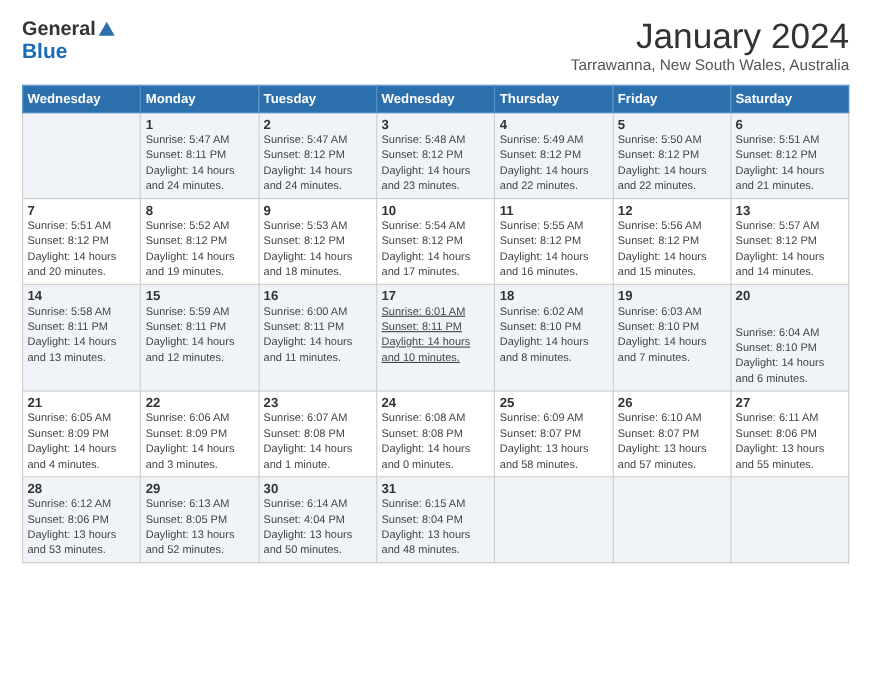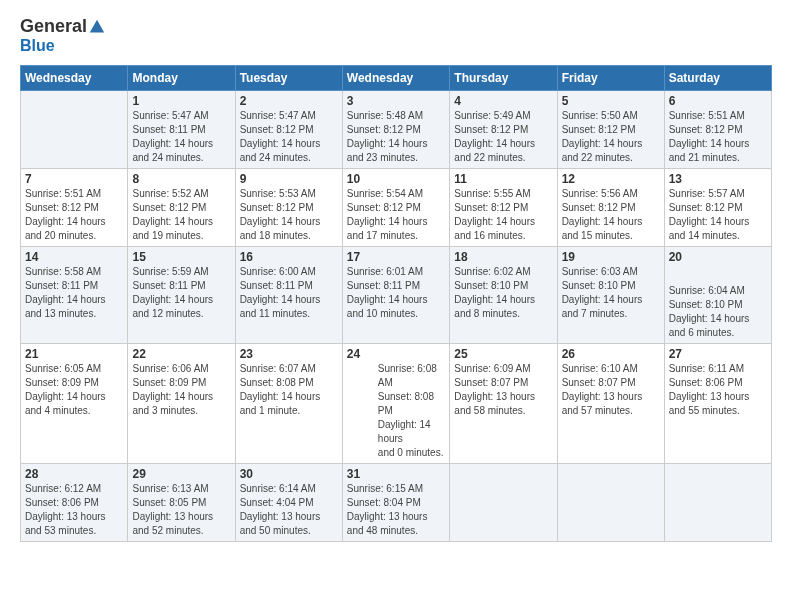--- a/index.html
+++ b/index.html
@@ -31,21 +31,21 @@
       display: flex;
       align-items: center;
       gap: 0;
     }
     .logo-general {
       font-size: 18px;
       font-weight: bold;
       color: #333;
     }
     .logo-blue {
-      font-size: 16px;
+      font-size: 19px;
       font-weight: bold;
       color: #1a6cb5;
     }
     .logo-icon {
       width: 18px;
       height: 18px;
       margin-left: 1px;
     }
     .title-block {
       text-align: right;
@@ -112,20 +112,24 @@
   <div class="header">
     <div class="logo">
       <div class="logo-text">
         <span class="logo-general">General</span>
         <svg class="logo-icon" viewBox="0 0 20 20">
           <polygon points="10,2 18,16 2,16" fill="#2c6fad"></polygon>
         </svg>
       </div>
       <span class="logo-blue">Blue</span>
     </div>
+    <div class="title-block">
+      <div class="month-title">January 2024</div>
+      <div class="location">Tarrawanna, New South Wales, Australia</div>
+    </div>
   </div>
 
   <table class="calendar">
     <thead>
       <tr>
 
       <th>Wednesday</th>
           <th>Monday</th>
           <th>Tuesday</th>
           <th>Wednesday</th>
@@ -248,21 +252,21 @@
           </td>
           <td>
             <span class="day-number">16</span>
             <div class="day-info" style="white-space: pre-line;">Sunrise: 6:00 AM
 Sunset: 8:11 PM
 Daylight: 14 hours
 and 11 minutes.</div>
           </td>
           <td>
             <span class="day-number">17</span>
-            <div class="day-info" style="white-space: pre-line;">Sunrise: 6:01 AM
+            <div class="day-info" style="white-space: pre-line; text-decoration: underline;">Sunrise: 6:01 AM
 Sunset: 8:11 PM
 Daylight: 14 hours
 and 10 minutes.</div>
           </td>
           <td>
             <span class="day-number">18</span>
             <div class="day-info" style="white-space: pre-line;">Sunrise: 6:02 AM
 Sunset: 8:10 PM
 Daylight: 14 hours
 and 8 minutes.</div>
@@ -299,21 +303,21 @@
           </td>
           <td>
             <span class="day-number">23</span>
             <div class="day-info" style="white-space: pre-line;">Sunrise: 6:07 AM
 Sunset: 8:08 PM
 Daylight: 14 hours
 and 1 minute.</div>
           </td>
           <td>
             <span class="day-number">24</span>
-            <div class="day-info" style="white-space: pre-line; margin-left: 31px;">Sunrise: 6:08 AM
+            <div class="day-info" style="white-space: pre-line;">Sunrise: 6:08 AM
 Sunset: 8:08 PM
 Daylight: 14 hours
 and 0 minutes.</div>
           </td>
           <td>
             <span class="day-number">25</span>
             <div class="day-info" style="white-space: pre-line;">Sunrise: 6:09 AM
 Sunset: 8:07 PM
 Daylight: 13 hours
 and 58 minutes.</div>

